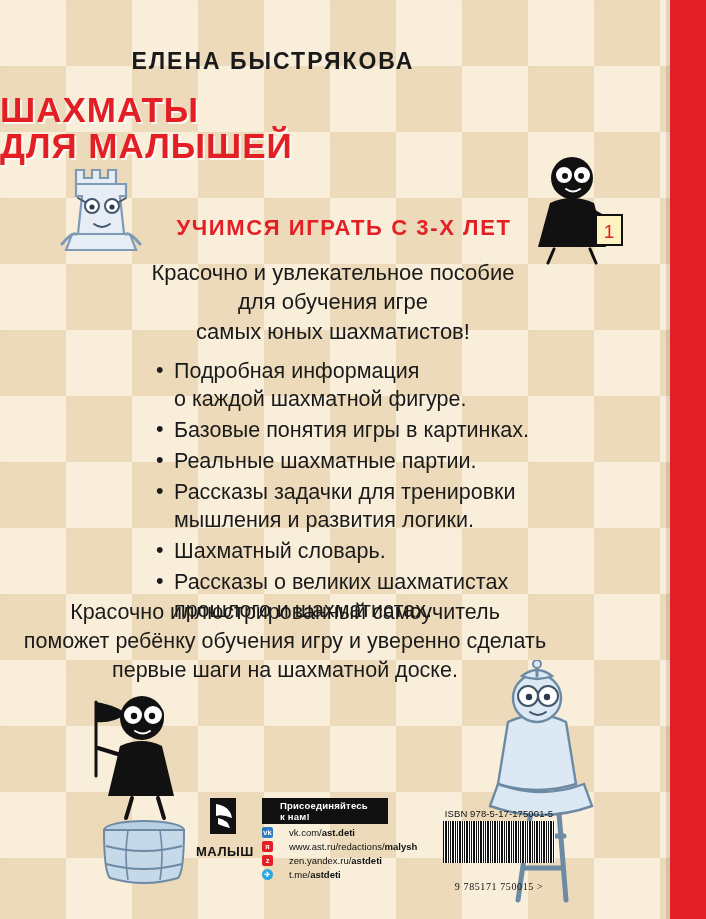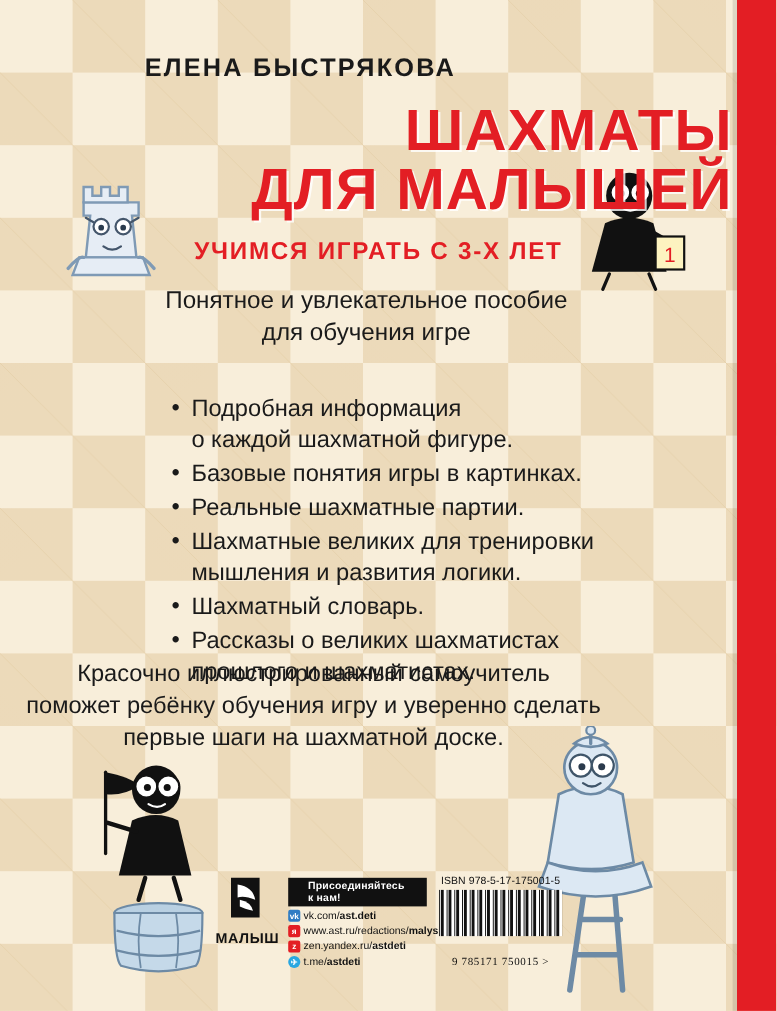--- a/index.html
+++ b/index.html
@@ -60,24 +60,24 @@
     font-size: 23px;
     font-weight: bold;
     letter-spacing: 2.0px;
     color: #1a1a1a;
   }
   .title {
     position: absolute;
     top: 92px;
     left: 0;
     width: 666px;
-    text-align: right;
+    text-align: left;
     color: #e31e24;
     font-weight: bold;
-    font-size: 53px;
+    font-size: 35px;
     line-height: 1.02;
     letter-spacing: 1px;
     text-shadow: 2px 2px 0 rgba(255,255,255,0.8);
   }
   .title .l2 { display: block; }
   .subtitle {
     position: absolute;
     top: 215px;
     left: 0;
     width: 688px;
@@ -173,21 +173,21 @@
     background: #111;
     color: #fff;
     font-size: 9.5px;
     font-weight: bold;
     padding: 2px 18px;
     letter-spacing: 0.2px;
   }
   .social-row {
     display: flex;
     align-items: center;
-    gap: 3px;
+    gap: 16px;
     margin-top: 3px;
     font-size: 9.5px;
     color: #111;
   }
   .social-row .ic {
     width: 11px;
     height: 11px;
     flex: 0 0 11px;
     border-radius: 2px;
     background: #2f7cc4;
@@ -197,23 +197,24 @@
     text-align: center;
     font-weight: bold;
   }
   .social-row .ic.yx { background: #e31e24; }
   .social-row .ic.tg { background: #29a7e1; border-radius: 50%; }
   .social-row b { font-weight: bold; }
 
   .isbn-block {
     position: absolute;
     left: 200px;
-    top: 0;
+    top: 12px;
     width: 118px;
     text-align: center;
+    padding-left: 44px;
   }
   .isbn-text {
     font-size: 9.5px;
     color: #111;
     letter-spacing: 0.1px;
     margin-bottom: 2px;
   }
   .barcode {
     width: 112px;
     height: 42px;
@@ -288,38 +289,39 @@
     <div class="author">ЕЛЕНА БЫСТРЯКОВА</div>
 
     <div class="title">
       <span class="l1">ШАХМАТЫ</span>
       <span class="l2">ДЛЯ МАЛЫШЕЙ</span>
     </div>
 
     <div class="subtitle">УЧИМСЯ ИГРАТЬ С 3-Х ЛЕТ</div>
 
     <div class="lead">
-      <div>Понятное и увлекательное пособие</div>
+      <div>Красочно и увлекательное пособие</div>
       <div>для обучения игре</div>
+      <div>самых юных шахматистов!</div>
     </div>
 
     <div class="bullets">
       <ul id="bullet-list">
           <li>
             <span style="display: block;">Подробная информация</span>
             <span style="display: block;">о каждой шахматной фигуре.</span>
           </li>
           <li>
             <span style="display: block;">Базовые понятия игры в картинках.</span>
           </li>
           <li>
             <span style="display: block;">Реальные шахматные партии.</span>
           </li>
           <li>
-            <span style="display: block;">Шахматные великих для тренировки</span>
+            <span style="display: block;">Рассказы задачки для тренировки</span>
             <span style="display: block;">мышления и развития логики.</span>
           </li>
           <li>
             <span style="display: block;">Шахматный словарь.</span>
           </li>
           <li>
             <span style="display: block;">Рассказы о великих шахматистах</span>
             <span style="display: block;">прошлого и шахматистах.</span>
           </li>
         </ul>

